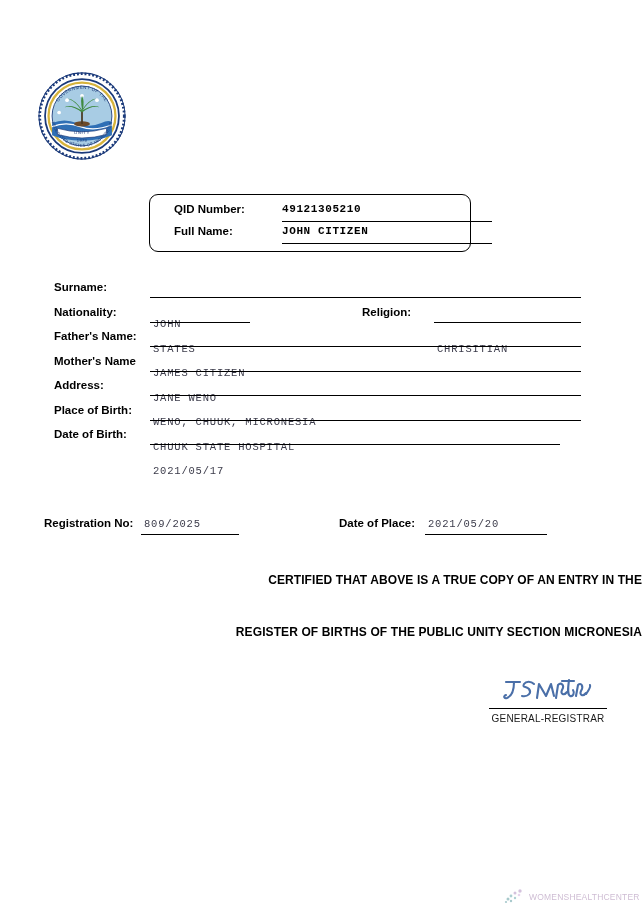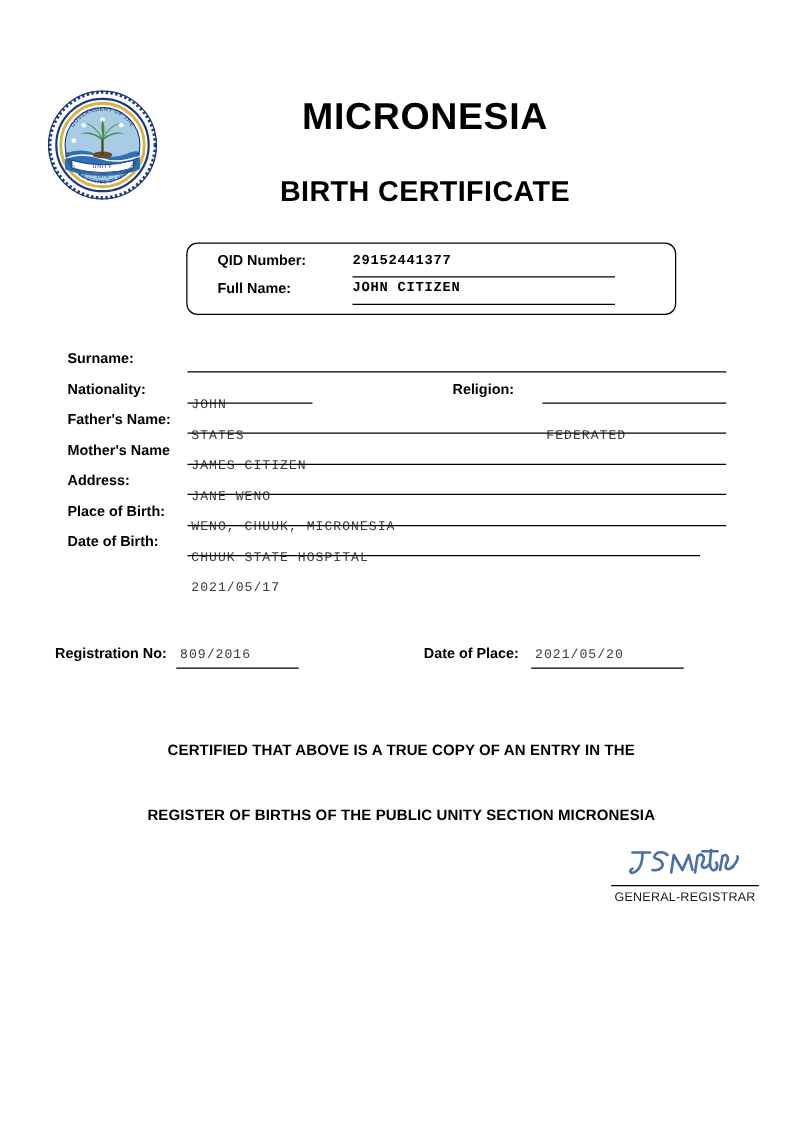--- a/index.html
+++ b/index.html
@@ -52,21 +52,21 @@
     font-weight: bold;
     letter-spacing: 0.3px;
     line-height: 30px;
     margin: 26px 0 0 0;
   }
 
   
   .qid-box {
     position: absolute;
     left: 149px; top: 194px;
-    width: 392px; height: 58px;
+    width: 322px; height: 58px;
     border: 1.6px solid #000;
     border-radius: 9px;
     box-sizing: border-box;
     padding-left: 41px;
   }
   .qid-row {
     position: absolute;
     left: 24px;
     height: 22px;
   }
@@ -167,25 +167,24 @@
     top: 17px;
     height: 0;
     border-bottom: 1.3px solid #000;
   }
 
   
   .cert {
     position: absolute;
     left: 0;
     width: 642px;
-    text-align: center;
+    text-align: right;
     font-size: 12px;
     font-weight: bold;
     letter-spacing: 0.1px;
-    margin-top: 20px;
   }
   .cert-1 { top: 573px; }
   .cert-2 { top: 625px; }
 
   
   .sig-block {
     position: absolute;
     left: 489px; top: 676px;
     width: 118px;
     text-align: center;
@@ -270,31 +269,25 @@
       </defs>
       <text font-family="Liberation Sans, sans-serif" font-size="5" fill="#1b3a7a" letter-spacing="0.5">
         <textPath href="#arcTop" startOffset="50%" text-anchor="middle">GOVERNMENT OF THE</textPath>
       </text>
       <text font-family="Liberation Sans, sans-serif" font-size="4.6" fill="#1b3a7a" letter-spacing="0.4">
         <textPath href="#arcBottom" startOffset="50%" text-anchor="middle">FEDERATED STATES OF MICRONESIA</textPath>
       </text>
     </svg>
   </div>
 
-  <div class="header">
-    <div class="titles">
-      <div class="title-main">MICRONESIA</div>
-      <div class="title-sub">BIRTH CERTIFICATE</div>
-    </div>
-  </div>
 
   <div class="qid-box">
     <div class="qid-row r1">
       <span class="qid-label">QID Number:</span>
-      <span class="qid-value">29152441377</span>
+      <span class="qid-value">49121305210</span>
       <span class="qid-line"></span>
     </div>
     <div class="qid-row r2">
       <span class="qid-label">Full Name:</span>
       <span class="qid-value">JOHN CITIZEN</span>
       <span class="qid-line"></span>
     </div>
   </div>
 
   <div class="fields">
@@ -304,21 +297,21 @@
       <span class="fvalue val-left">JOHN</span>
       <span class="fline" style="left:140px; width:431px;"></span>
     </div>
 
 
     <div class="frow">
       <span class="flabel lbl-left">Nationality:</span>
       <span class="fvalue val-left">STATES</span>
       <span class="fline" style="left:140px; width:100px;"></span>
       <span class="flabel lbl-right">Religion:</span>
-      <span class="fvalue val-right">FEDERATED</span>
+      <span class="fvalue val-right">CHRISITIAN</span>
       <span class="fline" style="left:424px; width:147px;"></span>
     </div>
 
     <div class="frow">
       <span class="flabel lbl-left">Father's Name:</span>
       <span class="fvalue val-left">JAMES CITIZEN</span>
       <span class="fline" style="left:140px; width:431px;"></span>
     </div>
 
     <div class="frow">
@@ -342,21 +335,21 @@
     <div class="frow">
       <span class="flabel lbl-left">Date of  Birth:</span>
       <span class="fvalue val-left">2021/05/17</span>
       <span class="fline" style="left:140px; width:410px;"></span>
     </div>
 
   </div>
 
   <div class="regrow">
     <span class="reg-label" style="left:44px;text-align:right;">Registration No:</span>
-    <span class="reg-value" style="left:144px;">809/2016</span>
+    <span class="reg-value" style="left:144px;">809/2025</span>
     <span class="reg-line" style="left:141px; width:98px;"></span>
     <span class="reg-label" style="left:339px;">Date of Place:</span>
     <span class="reg-value" style="left:428px;">2021/05/20</span>
     <span class="reg-line" style="left:425px; width:122px;"></span>
   </div>
 
   <div class="cert cert-1">CERTIFIED THAT ABOVE IS A TRUE COPY OF AN ENTRY IN THE</div>
   <div class="cert cert-2">REGISTER OF BIRTHS  OF THE PUBLIC UNITY SECTION MICRONESIA</div>
 
   <div class="sig-block">
@@ -372,14 +365,30 @@
           <path d="M71 4 C70 12, 69 18, 72 20 C75 21, 77 17, 75 14"></path>
           <path d="M78 20 L80 9 C83 6, 86 10, 83 15 C81 19, 85 21, 88 17"></path>
           <path d="M88 18 C91 14, 93 11, 92 9"></path>
         </g>
       </svg>
     </div>
     <div class="sig-line"></div>
     <div class="sig-caption">GENERAL-REGISTRAR</div>
   </div>
 
+  <div class="watermark">
+    <div class="wm-dots">
+      <svg width="22" height="18" viewBox="0 0 22 18">
+        <circle cx="16" cy="3" r="1.7" fill="#9b6fb0"></circle>
+        <circle cx="11" cy="5" r="1.5" fill="#9b6fb0"></circle>
+        <circle cx="15" cy="7" r="1.3" fill="#c79ad4"></circle>
+        <circle cx="7" cy="8" r="1.4" fill="#3f8f96"></circle>
+        <circle cx="11" cy="10" r="1.2" fill="#3f8f96"></circle>
+        <circle cx="4" cy="11" r="1.5" fill="#2f7f86"></circle>
+        <circle cx="7" cy="13" r="1.2" fill="#2f7f86"></circle>
+        <circle cx="2" cy="14" r="1.1" fill="#2f7f86"></circle>
+      </svg>
+    </div>
+    <span class="wm-text">WOMENSHEALTHCENTER</span>
+
+  </div>
 
 </div>
 
 </body></html>

